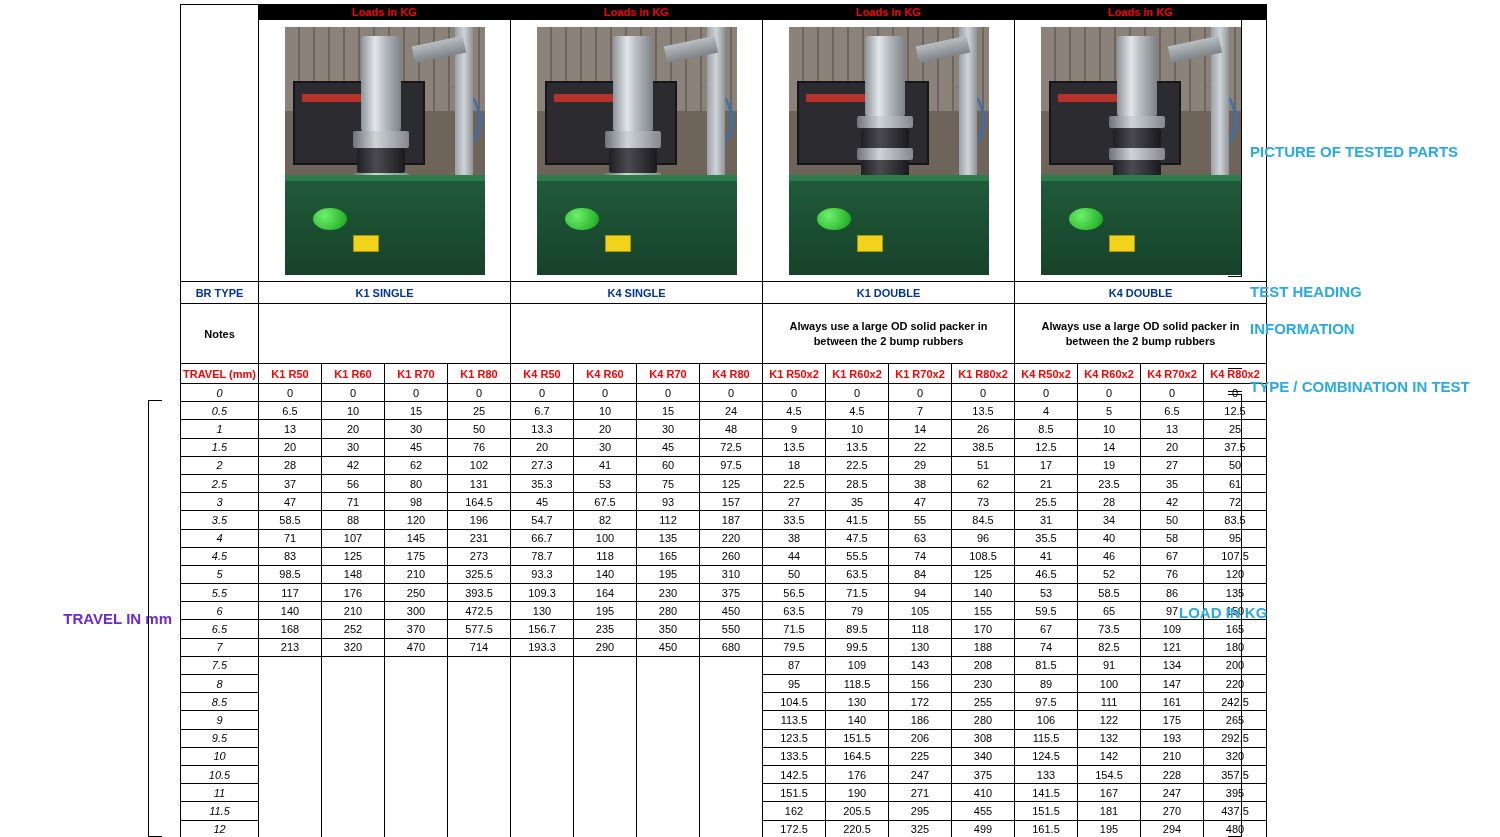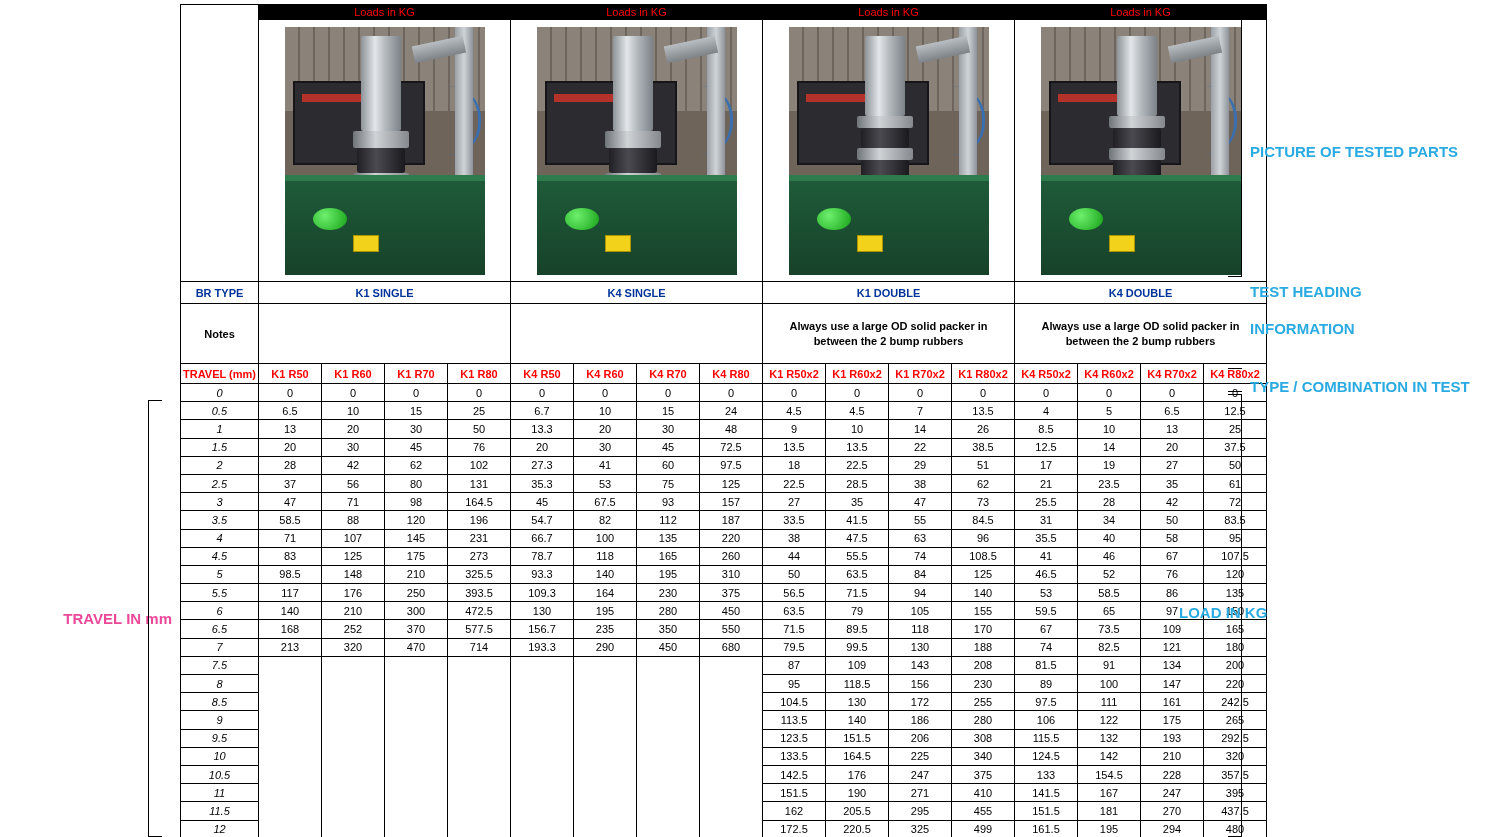--- a/index.html
+++ b/index.html
@@ -17,21 +17,21 @@
   }
 
   
   .left-annot {
     position: absolute;
     left: 0px; top: 400px;
     width: 180px; height: 437px;
     display: flex; align-items: center; justify-content: flex-end;
   }
   .left-annot .txt {
-    color: #ec4899;
+    color: #6d28d9;
     font-size: 15px;
     font-weight: bold;
     padding-right: 8px;
     white-space: nowrap;
   }
   .brace-left {
     position: absolute;
     left: 148px; top: 400px;
     width: 14px; height: 437px;
     border-left: 1.5px solid #000;
@@ -66,21 +66,21 @@
       #ffffff 0px, #ffffff 3px,
       #9a9a9a 3px, #9a9a9a 4px
     );
   }
 
   
   .banner {
     background: #000 !important;
     color: #FF0000;
     font-size: 10px;
-    font-weight: normal;
+    font-weight: bold;
     height: 15px;
   }
 
   
   .photo-cell {
     height: 262px;
     padding: 0 !important;
     background: #fff;
   }
   .photo-wrap {

